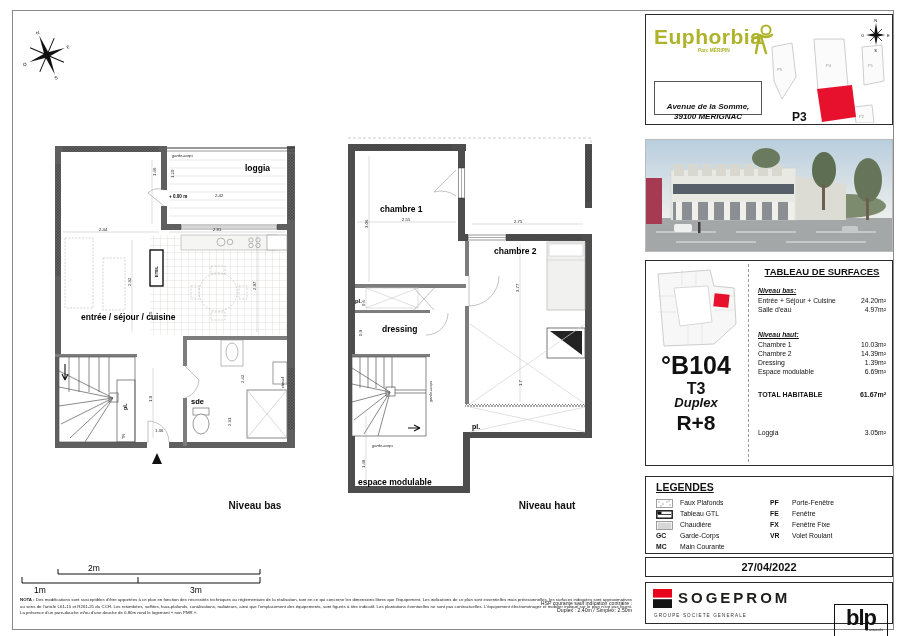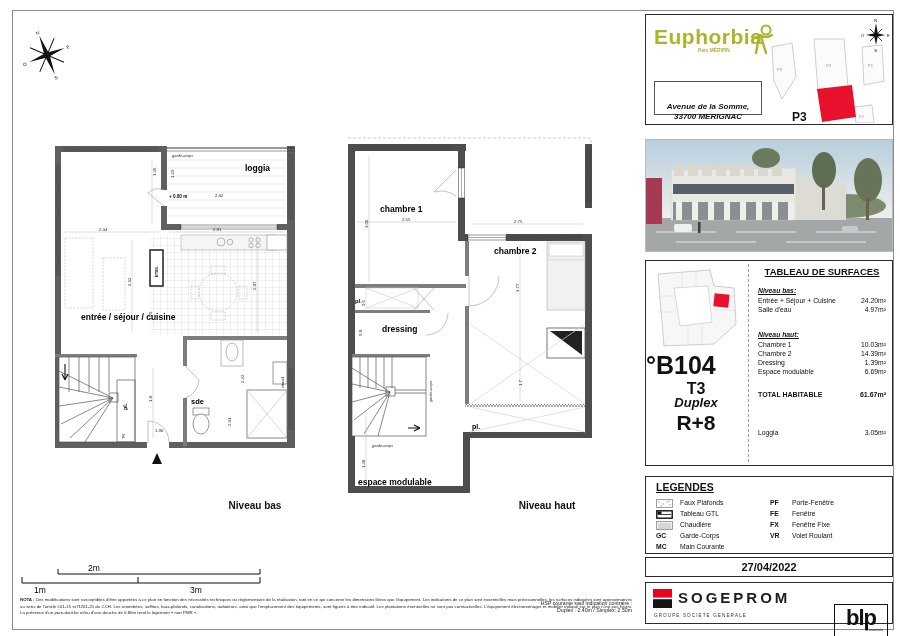--- a/index.html
+++ b/index.html
@@ -327,21 +327,21 @@
 
   <div class="box" style="left:645px;top:14px;width:248px;height:111px">
     <div class="abs" style="left:8px;top:10px;font-size:21px;font-weight:bold;color:#aeb32a;letter-spacing:0.5px">Euphorbia</div>
     <svg class="abs" style="left:100px;top:8px" width="30" height="34" viewBox="0 0 30 34">
       <circle cx="20" cy="7" r="4.5" fill="none" stroke="#aeb32a" stroke-width="2"></circle>
       <path d="M14,12 Q10,16 6,14 M14,12 Q20,16 26,12 M13,13 L10,30 M15,13 L20,30" fill="none" stroke="#aeb32a" stroke-width="2.4" stroke-linecap="round"></path>
     </svg>
     <div class="abs" style="left:52px;top:33px;font-size:4.8px;color:#aeb32a;font-weight:bold">Parc MÉRIPIN</div>
     <div class="abs addr" style="left:8px;top:66px;width:108px;height:34px;border:1px solid #555;padding-top:20px;box-sizing:border-box">
       <div>Avenue  de la Somme,</div>
-      <div>33700 MERIGNAC</div>
+      <div>39100 MERIGNAC</div>
     </div>
     <svg class="abs" style="left:118px;top:4px" width="128" height="104" viewBox="0 0 128 104">
       <g fill="#fbfbfb" stroke="#c2c2c2" stroke-width="0.8">
         <path d="M8,28 L28,24 L32,58 L18,80 L10,62 Z"></path>
         <path d="M50,20 L80,20 L84,68 L54,72 Z"></path>
         <path d="M98,28 L118,26 L120,62 L100,66 Z"></path>
         <path d="M90,88 L108,86 L110,104 L92,104 Z"></path>
       </g>
       <polygon points="53,70 88,66 92,98 58,103" fill="#e8112d"></polygon>
       <text x="13" y="52" font-size="4.2" fill="#9a9a9a">P5</text>
@@ -429,21 +429,21 @@
           <line x1="6" y1="46" x2="24" y2="46"></line>
         <line x1="30" y1="4" x2="30" y2="20"></line>
           <line x1="44" y1="4" x2="44" y2="20"></line>
         <line x1="60" y1="30" x2="84" y2="30"></line>
           <line x1="62" y1="44" x2="84" y2="44"></line>
         <line x1="36" y1="60" x2="36" y2="80"></line>
           <line x1="50" y1="58" x2="50" y2="79"></line>
       </g>
       <rect x="62" y="28" width="15" height="13" fill="#e8112d" transform="rotate(6 69 34)"></rect>
     </svg>
-    <div class="abs" style="left:0;top:90px;width:100px;font-size:25px;font-weight:bold">°B104</div>
+    <div class="abs" style="left:0;top:90px;width:100px;text-align:center;font-size:25px;font-weight:bold">°B104</div>
     <div class="abs" style="left:0;top:119px;width:100px;text-align:center;font-size:16px;font-weight:bold">T3</div>
     <div class="abs" style="left:0;top:134px;width:100px;text-align:center;font-size:13px;font-weight:bold;font-style:italic">Duplex</div>
     <div class="abs" style="left:0;top:150px;width:100px;text-align:center;font-size:21px;font-weight:bold">R+8</div>
 
     <div class="abs" style="left:106px;top:0;width:140px;height:206px">
       <div class="abs" style="left:0;top:5px;width:140px;text-align:center;font-size:9.5px;font-weight:bold;text-decoration:underline">TABLEAU DE SURFACES</div>
       <div class="surf-head" style="top:26px">Niveau bas:</div>
       <div class="surf-row" style="top:36px">
         <span>Entrée + Séjour + Cuisine</span>
           <span>24.20m²</span>

